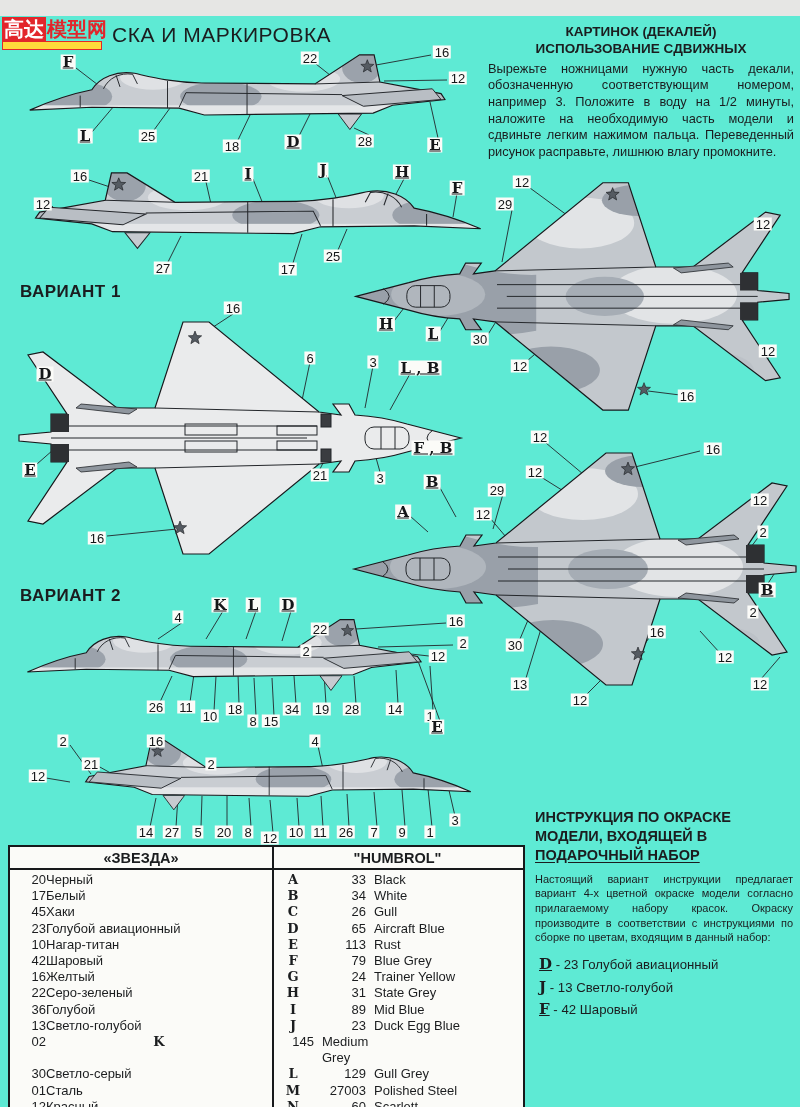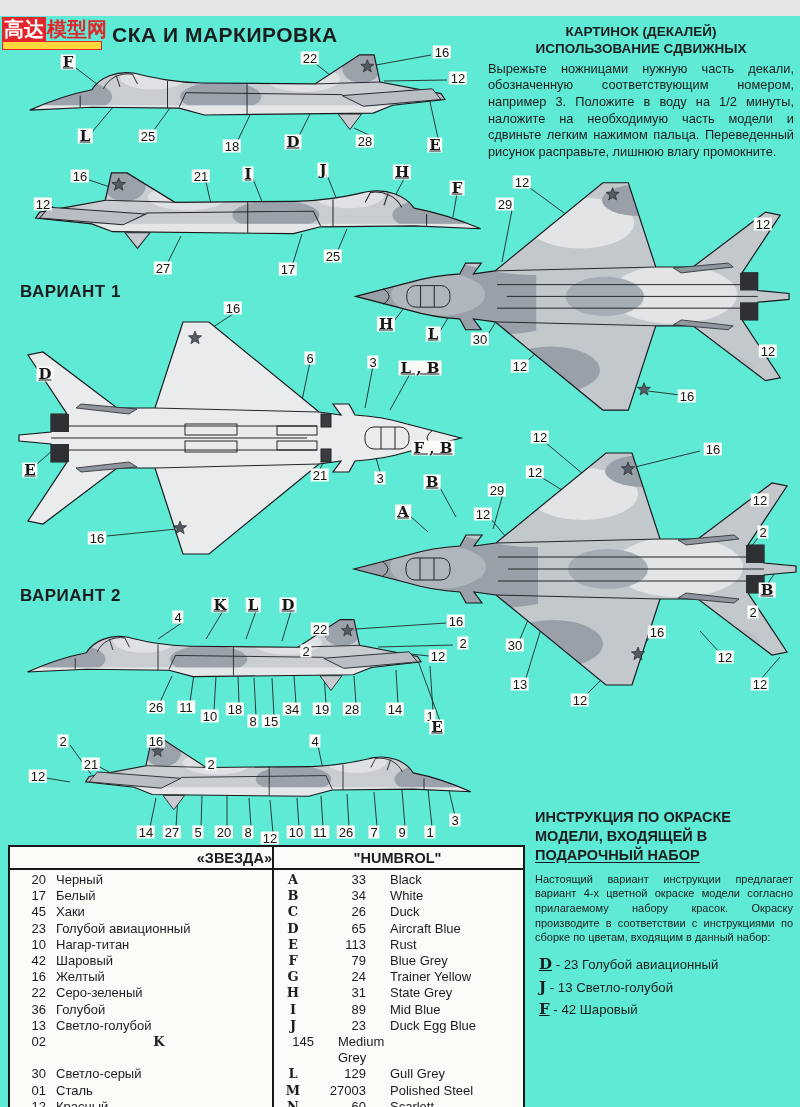--- a/index.html
+++ b/index.html
@@ -4,50 +4,50 @@
 <style>
   *{margin:0;padding:0;box-sizing:border-box}
   body{background:#e6e6e4}
   .page{position:relative;width:800px;height:1107px;margin:16px auto;background:#5eead4;
         font-family:"Liberation Sans",sans-serif;color:#1b1d1f;overflow:hidden}
   
   .watermark{position:absolute;left:2px;top:2px;width:108px;z-index:5}
   .wm-main{font-family:"DejaVu Sans",sans-serif;font-weight:bold;font-size:20px;line-height:1.1;color:#e2262b;white-space:nowrap}
   .wm-hi{background:#e2262b;color:#fff;padding:0 2px;margin-right:1px}
   .wm-bar{width:100px;height:9px;background:#ffd93b;border:1px solid #e2262b;margin-top:1px}
-  .title{position:absolute;left:112px;top:7px;font-size:21px;font-weight:bold;letter-spacing:.5px}
+  .title{position:absolute;left:112px;top:7px;font-size:21px;font-weight:normal;letter-spacing:.5px}
   .decal-note{position:absolute;left:488px;top:8px;width:306px}
   .dn-title{font-weight:bold;font-size:13.5px;text-align:center;line-height:1.25}
   .dn-body{font-size:12.8px;line-height:1.3;text-align:justify;margin-top:3px}
   
   .variant-label{position:absolute;left:20px;font-size:17px;font-weight:bold;letter-spacing:.5px}
   .diagram{position:absolute}
   .diagram svg{position:absolute;left:0;top:0}
   .leads line{stroke:#23262a;stroke-width:.9}
   .sv-base{fill:#c9cdd2}
   .tv-base{fill:#c3c8cd}
   .bv-base{fill:#eaebec}
   .outline{fill:none;stroke:#17191c;stroke-width:1.2}
   .star{fill:#555b62;stroke:#17191c;stroke-width:.6}
   .co{position:absolute;transform:translate(-50%,-50%);font-size:13px;line-height:1;color:#141618;
       background:#fbfbf8;padding:0 2px;white-space:nowrap;z-index:3}
   .co.code{font-family:"DejaVu Serif",serif;font-weight:bold;font-size:15px;text-decoration:underline}
   
   .paint-table{position:absolute;left:8px;top:829px;width:517px;height:272px;border:2px solid #17191b;background:#fbfbf8}
   .pt-head{display:flex;height:23px;border-bottom:2px solid #17191b;font-weight:bold;font-size:14.5px;align-items:center}
-  .pt-head .left{width:262px;text-align:right}
+  .pt-head .left{width:262px;text-align:center}
   .pt-head .right{flex:1;text-align:center}
   .pt-divider{position:absolute;left:262px;top:0;bottom:0;width:2px;background:#17191b}
   .pt-body{padding-top:2px}
   .pt-row{display:grid;grid-template-columns:36px 226px 42px 52px auto;font-size:13px;line-height:16.2px}
   .z-num{text-align:right}
-  .z-name{padding-left:10px}
+  .z-name{padding-left:0}
   .pt-row .pcode{text-align:center}
   .h-num{text-align:right}
-  .h-name{padding-left:24px}
+  .h-name{padding-left:8px}
   .pcode{font-family:"DejaVu Serif",serif;font-weight:bold}
   .pcode.u{text-decoration:underline}
   
   .gift-note{position:absolute;left:535px;top:792px;width:258px}
   .gn-title{font-weight:bold;font-size:14.5px;line-height:1.3}
   .gn-title.underline{text-decoration:underline;text-underline-offset:2px}
   .gn-body{font-size:11px;line-height:1.34;text-align:justify;margin-top:7px}
   .gift-list{margin-top:8px}
   .gift-line{font-size:13.2px;line-height:1.5;padding-left:4px}
   .gift-line .pcode{font-size:15px}
@@ -464,21 +464,21 @@
           <span class="z-name">Белый</span>
           <span class="pcode">B</span>
           <span class="h-num">34</span>
           <span class="h-name">White</span>
         </div>
         <div class="pt-row">
           <span class="z-num">45</span>
           <span class="z-name">Хаки</span>
           <span class="pcode">C</span>
           <span class="h-num">26</span>
-          <span class="h-name">Duck</span>
+          <span class="h-name">Gull</span>
         </div>
         <div class="pt-row">
           <span class="z-num">23</span>
           <span class="z-name">Голубой авиационный</span>
           <span class="pcode">D</span>
           <span class="h-num">65</span>
           <span class="h-name">Aircraft Blue</span>
         </div>
         <div class="pt-row">
           <span class="z-num">10</span>

